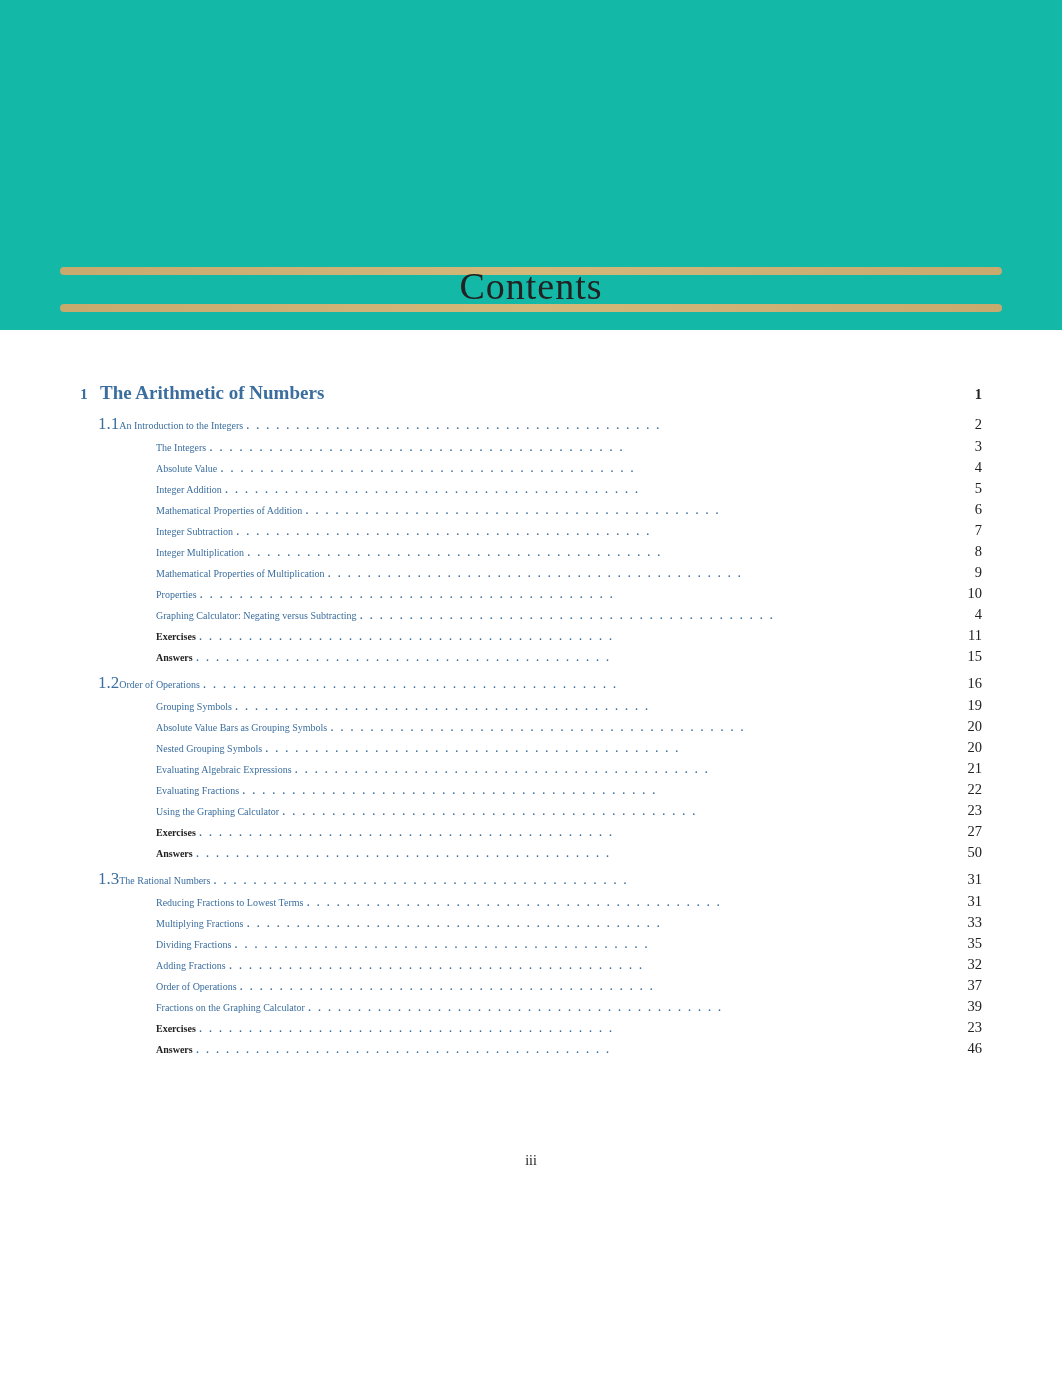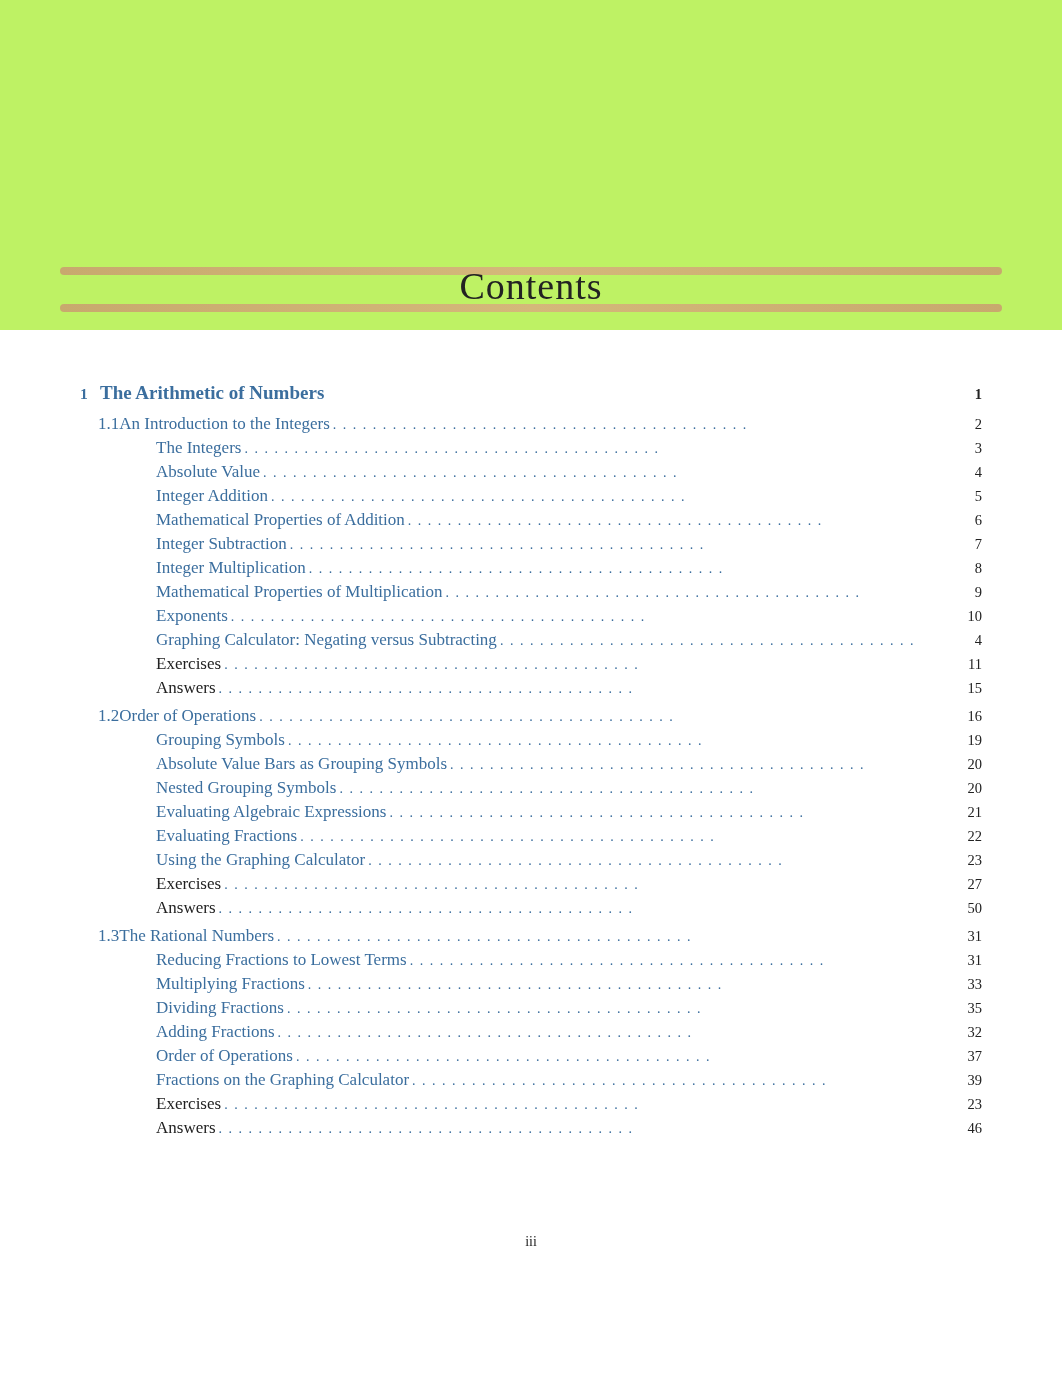--- a/index.html
+++ b/index.html
@@ -15,21 +15,21 @@
       width: 1062px;
       min-height: 1377px;
       background: #fff;
       padding: 0;
       position: relative;
     }
 
     
     .top-area {
       height: 330px;
-      background: #bef264;
+      background: #14b8a6;
       position: relative;
     }
 
     .deco-bar-top {
       position: absolute;
       bottom: 55px;
       left: 60px;
       right: 60px;
       height: 8px;
       background: linear-gradient(to right, #c8a96e, #d4b87a, #c8a96e);
@@ -70,29 +70,30 @@
     }
 
     .toc-row {
       display: flex;
       align-items: baseline;
       padding: 2px 0;
     }
 
     .toc-label {
       color: #3b6e9e;
-      font-size: 17px;
+      font-size: 10px;
       white-space: nowrap;
     }
     .toc-label.chapter {
       font-size: 19px;
       font-weight: bold;
     }
     .toc-label.black {
       color: #222;
+      font-weight: bold;
     }
 
     .toc-dots {
       flex: 1;
       overflow: hidden;
       color: #3b6e9e;
       font-size: 14px;
       padding: 0 3px;
       white-space: nowrap;
       letter-spacing: 1.5px;
@@ -183,21 +184,21 @@
           <span class="toc-page">8</span>
         </div>
         <div class="toc-row">
           <span style="min-width: 76px; display: inline-block;"></span>
           <span class="toc-label">Mathematical Properties of Multiplication</span>
           <span class="toc-dots">. . . . . . . . . . . . . . . . . . . . . . . . . . . . . . . . . . . . . . . . . .</span>
           <span class="toc-page">9</span>
         </div>
         <div class="toc-row">
           <span style="min-width: 76px; display: inline-block;"></span>
-          <span class="toc-label">Exponents</span>
+          <span class="toc-label">Properties</span>
           <span class="toc-dots">. . . . . . . . . . . . . . . . . . . . . . . . . . . . . . . . . . . . . . . . . .</span>
           <span class="toc-page">10</span>
         </div>
         <div class="toc-row">
           <span style="min-width: 76px; display: inline-block;"></span>
           <span class="toc-label">Graphing Calculator: Negating versus Subtracting</span>
           <span class="toc-dots">. . . . . . . . . . . . . . . . . . . . . . . . . . . . . . . . . . . . . . . . . .</span>
           <span class="toc-page">4</span>
         </div>
         <div class="toc-row">

